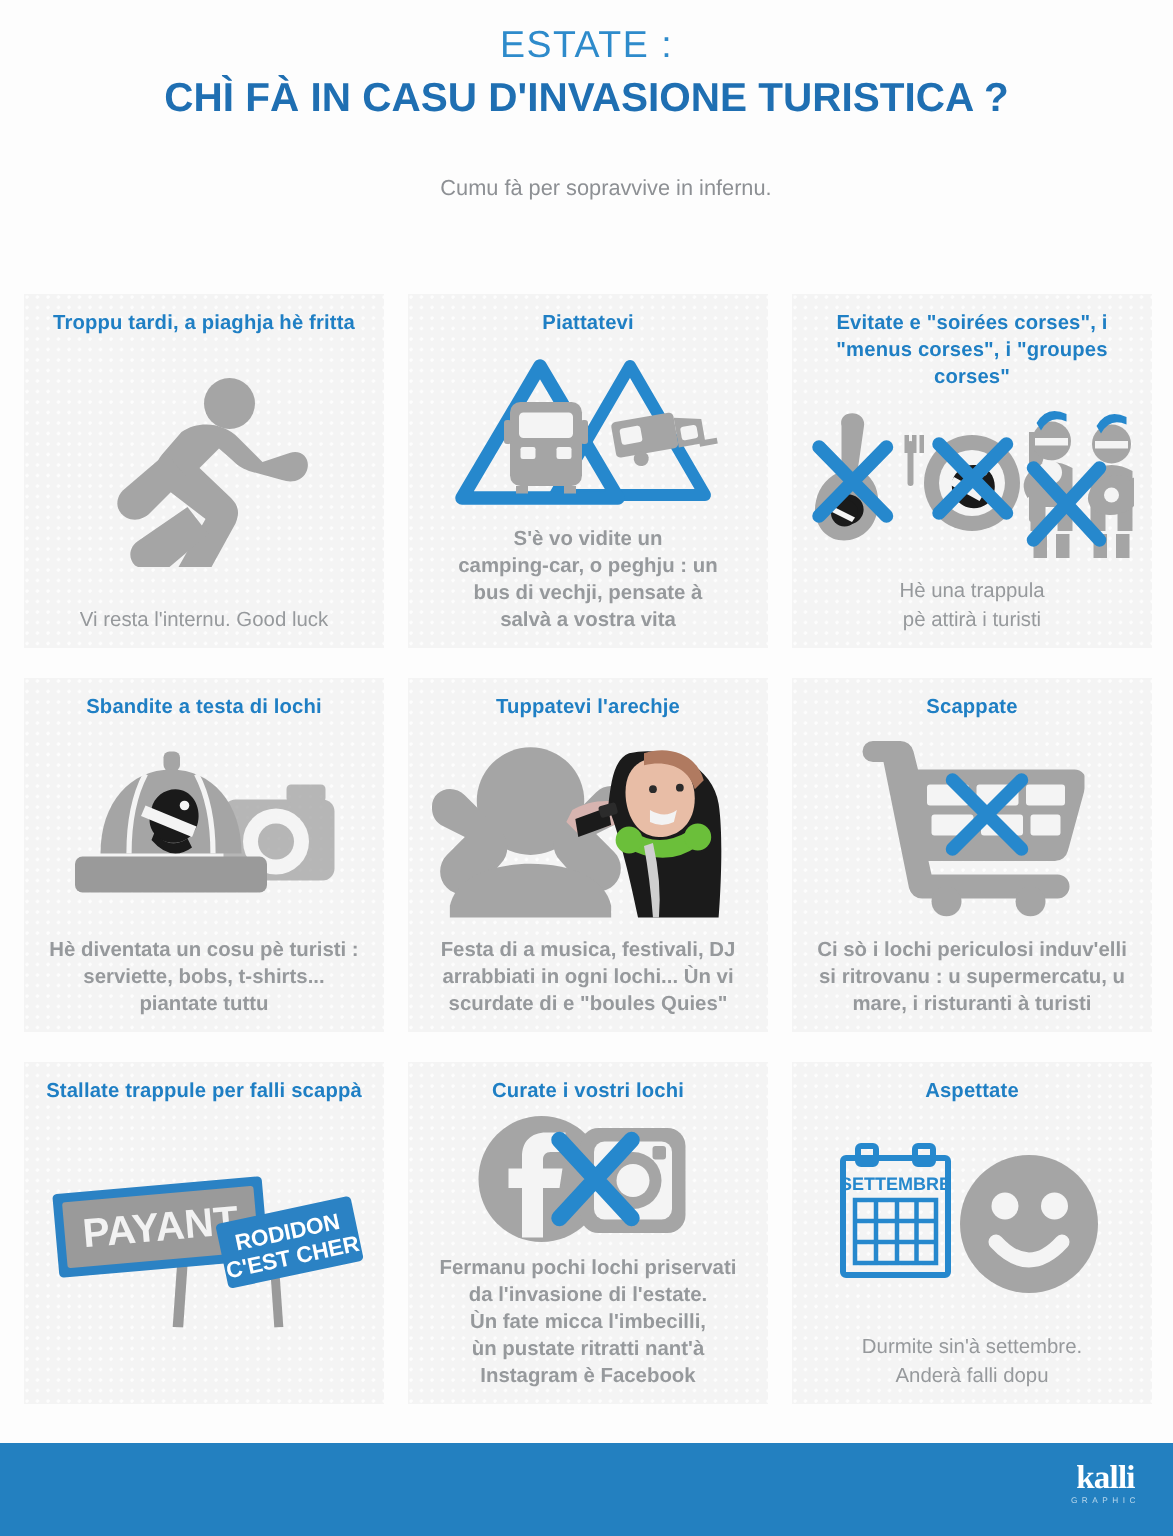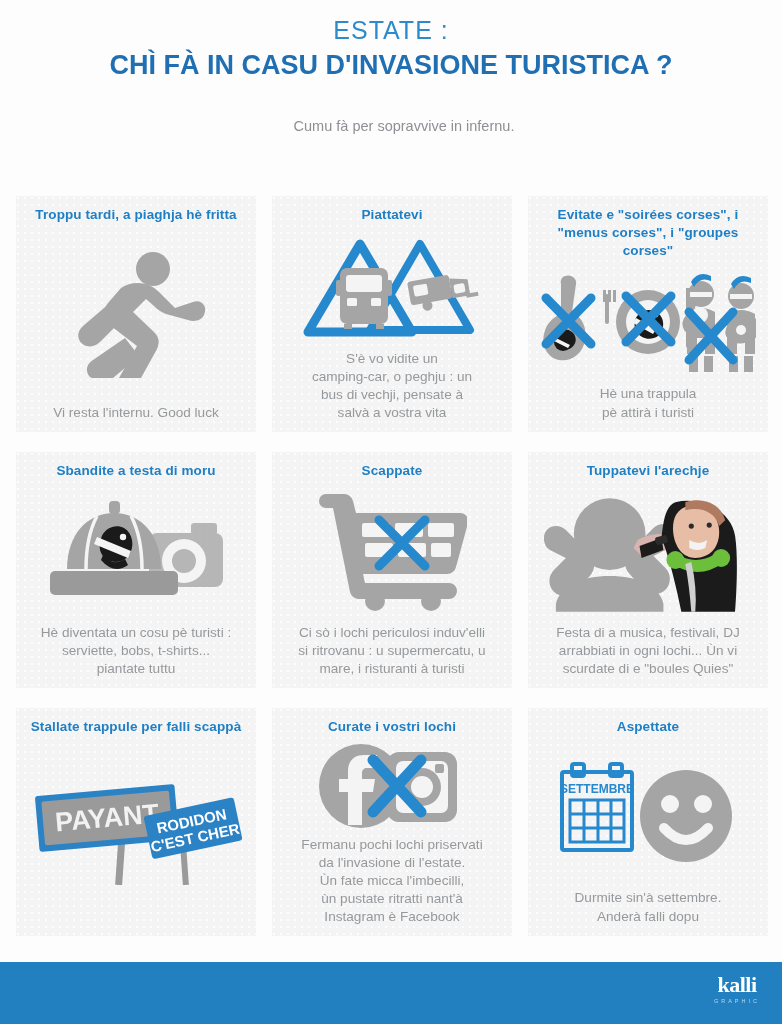--- a/index.html
+++ b/index.html
@@ -52,21 +52,21 @@
   .card-art {
     flex: 1 1 auto; width: 100%;
     display: flex; align-items: center; justify-content: center;
     min-height: 0;
   }
   .card-caption {
     color: #96999c; font-size: 13.6px; font-weight: 400;
     text-align: center; line-height: 19px; white-space: pre-line;
     padding-bottom: 2px;
   }
-  .cap-tight { line-height: 18px; }
+  .cap-tight { line-height: 18px; font-weight: bold; }
 
   
   .footer {
     position: absolute; left: 0; bottom: 0; width: 782px; height: 62px;
     background: #2380c0;
     text-decoration: underline;
   }
   .logo-wrap {
     position: absolute; right: 22px; top: 12px; text-align: center;
   }
@@ -195,21 +195,21 @@
             <path class="g" d="M72 48 L96 34 l3 5 l-24 14 z"></path>
           </g>
           <path stroke="#2688cd" stroke-width="9" stroke-linecap="round" d="M148 40 L192 88 M192 40 L148 88"></path>
         </svg>
       </div>
       <div class="card-caption">Hè una trappula
 pè attirà i turisti</div>
     </div>
 
     <div class="card">
-      <div class="card-title">Sbandite a testa di moru</div>
+      <div class="card-title">Sbandite a testa di lochi</div>
       <div class="card-art">
         <svg width="190" height="110" viewBox="0 0 190 110">
 
           <g opacity="0.78">
             <rect class="g" x="108" y="36" width="74" height="54" rx="8"></rect>
             <rect class="g" x="150" y="26" width="26" height="12" rx="3"></rect>
             <circle fill="#f4f4f4" cx="143" cy="64" r="22"></circle>
             <circle class="g" cx="143" cy="64" r="12"></circle>
           </g>
 
@@ -224,41 +224,20 @@
               <path fill="#f4f4f4" d="M0 12 l34 14 l-3 7 l-34 -14 z"></path>
               <circle fill="#f4f4f4" cx="26" cy="12" r="3.2"></circle>
               <path fill="#1a1a1a" d="M6 30 q10 12 22 4 l3 6 q-14 10 -27 -5 z"></path>
             </g>
           </g>
         </svg>
       </div>
       <div class="card-caption cap-tight">Hè diventata un cosu pè turisti :
 serviette, bobs, t-shirts...
 piantate tuttu</div>
-    </div>
-
-    <div class="card">
-      <div class="card-title">Scappate</div>
-      <div class="card-art">
-        <svg width="150" height="118" viewBox="0 0 150 118">
-          <path class="g" d="M2 8 a7 7 0 0 1 7 -7 h18 a9 9 0 0 1 9 7 l3 12 h104 a8 8 0 0 1 8 10 l-12 44 a9 9 0 0 1 -9 7 h-84 l2 9 h84 a8 8 0 0 1 0 16 h-90 a9 9 0 0 1 -9 -7 L16 15 H9 a7 7 0 0 1 -7 -7 z"></path>
-          <rect fill="#f4f4f4" x="45" y="30" width="28" height="14" rx="2"></rect>
-          <rect fill="#f4f4f4" x="78" y="30" width="28" height="14" rx="2"></rect>
-          <rect fill="#f4f4f4" x="111" y="30" width="26" height="14" rx="2"></rect>
-          <rect fill="#f4f4f4" x="48" y="50" width="28" height="14" rx="2"></rect>
-          <rect fill="#f4f4f4" x="81" y="50" width="28" height="14" rx="2"></rect>
-          <rect fill="#f4f4f4" x="114" y="50" width="20" height="14" rx="2"></rect>
-          <circle class="g" cx="58" cy="108" r="10"></circle>
-          <circle class="g" cx="114" cy="108" r="10"></circle>
-          <path stroke="#2688cd" stroke-width="9" stroke-linecap="round" d="M62 27 L108 73 M108 27 L62 73"></path>
-        </svg>
-      </div>
-      <div class="card-caption cap-tight">Ci sò i lochi periculosi induv'elli
-si ritrovanu : u supermercatu, u
-mare, i risturanti à turisti</div>
     </div>
 
     <div class="card">
       <div class="card-title">Tuppatevi l'arechje</div>
       <div class="card-art">
         <svg width="225" height="120" viewBox="0 0 225 120">
 
           <g>
             <circle class="g" cx="74" cy="42" r="36"></circle>
             <path class="g" d="M8 46 C8 34 22 30 30 38 L54 62 C60 68 60 78 54 84 L40 100 C34 106 24 106 18 100 C12 94 12 84 18 78 L30 66 L14 58 C9 55 8 50 8 46 Z"></path>
@@ -282,20 +261,41 @@
             <path fill="#cfcfcf" d="M156 70 q6 26 4 50 l-4 0 q-2 -26 -6 -48 z"></path>
           </g>
         </svg>
       </div>
       <div class="card-caption cap-tight">Festa di a musica, festivali, DJ
 arrabbiati in ogni lochi... Ùn vi
 scurdate di e "boules Quies"</div>
     </div>
 
     <div class="card">
+      <div class="card-title">Scappate</div>
+      <div class="card-art">
+        <svg width="150" height="118" viewBox="0 0 150 118">
+          <path class="g" d="M2 8 a7 7 0 0 1 7 -7 h18 a9 9 0 0 1 9 7 l3 12 h104 a8 8 0 0 1 8 10 l-12 44 a9 9 0 0 1 -9 7 h-84 l2 9 h84 a8 8 0 0 1 0 16 h-90 a9 9 0 0 1 -9 -7 L16 15 H9 a7 7 0 0 1 -7 -7 z"></path>
+          <rect fill="#f4f4f4" x="45" y="30" width="28" height="14" rx="2"></rect>
+          <rect fill="#f4f4f4" x="78" y="30" width="28" height="14" rx="2"></rect>
+          <rect fill="#f4f4f4" x="111" y="30" width="26" height="14" rx="2"></rect>
+          <rect fill="#f4f4f4" x="48" y="50" width="28" height="14" rx="2"></rect>
+          <rect fill="#f4f4f4" x="81" y="50" width="28" height="14" rx="2"></rect>
+          <rect fill="#f4f4f4" x="114" y="50" width="20" height="14" rx="2"></rect>
+          <circle class="g" cx="58" cy="108" r="10"></circle>
+          <circle class="g" cx="114" cy="108" r="10"></circle>
+          <path stroke="#2688cd" stroke-width="9" stroke-linecap="round" d="M62 27 L108 73 M108 27 L62 73"></path>
+        </svg>
+      </div>
+      <div class="card-caption cap-tight">Ci sò i lochi periculosi induv'elli
+si ritrovanu : u supermercatu, u
+mare, i risturanti à turisti</div>
+    </div>
+
+    <div class="card">
       <div class="card-title">Stallate trappule
 per falli scappà</div>
       <div class="card-art">
         <svg width="215" height="105" viewBox="0 0 215 105">
           <rect class="g2" x="88" y="50" width="7" height="55" transform="rotate(4 91 78)"></rect>
           <rect class="g2" x="152" y="52" width="6" height="53" transform="rotate(-4 155 78)"></rect>
 
           <g transform="rotate(-5 78 38)">
             <rect fill="#2b82c4" x="8" y="10" width="140" height="56" rx="3"></rect>
             <rect class="g2" x="14" y="16" width="128" height="44" rx="2"></rect>

